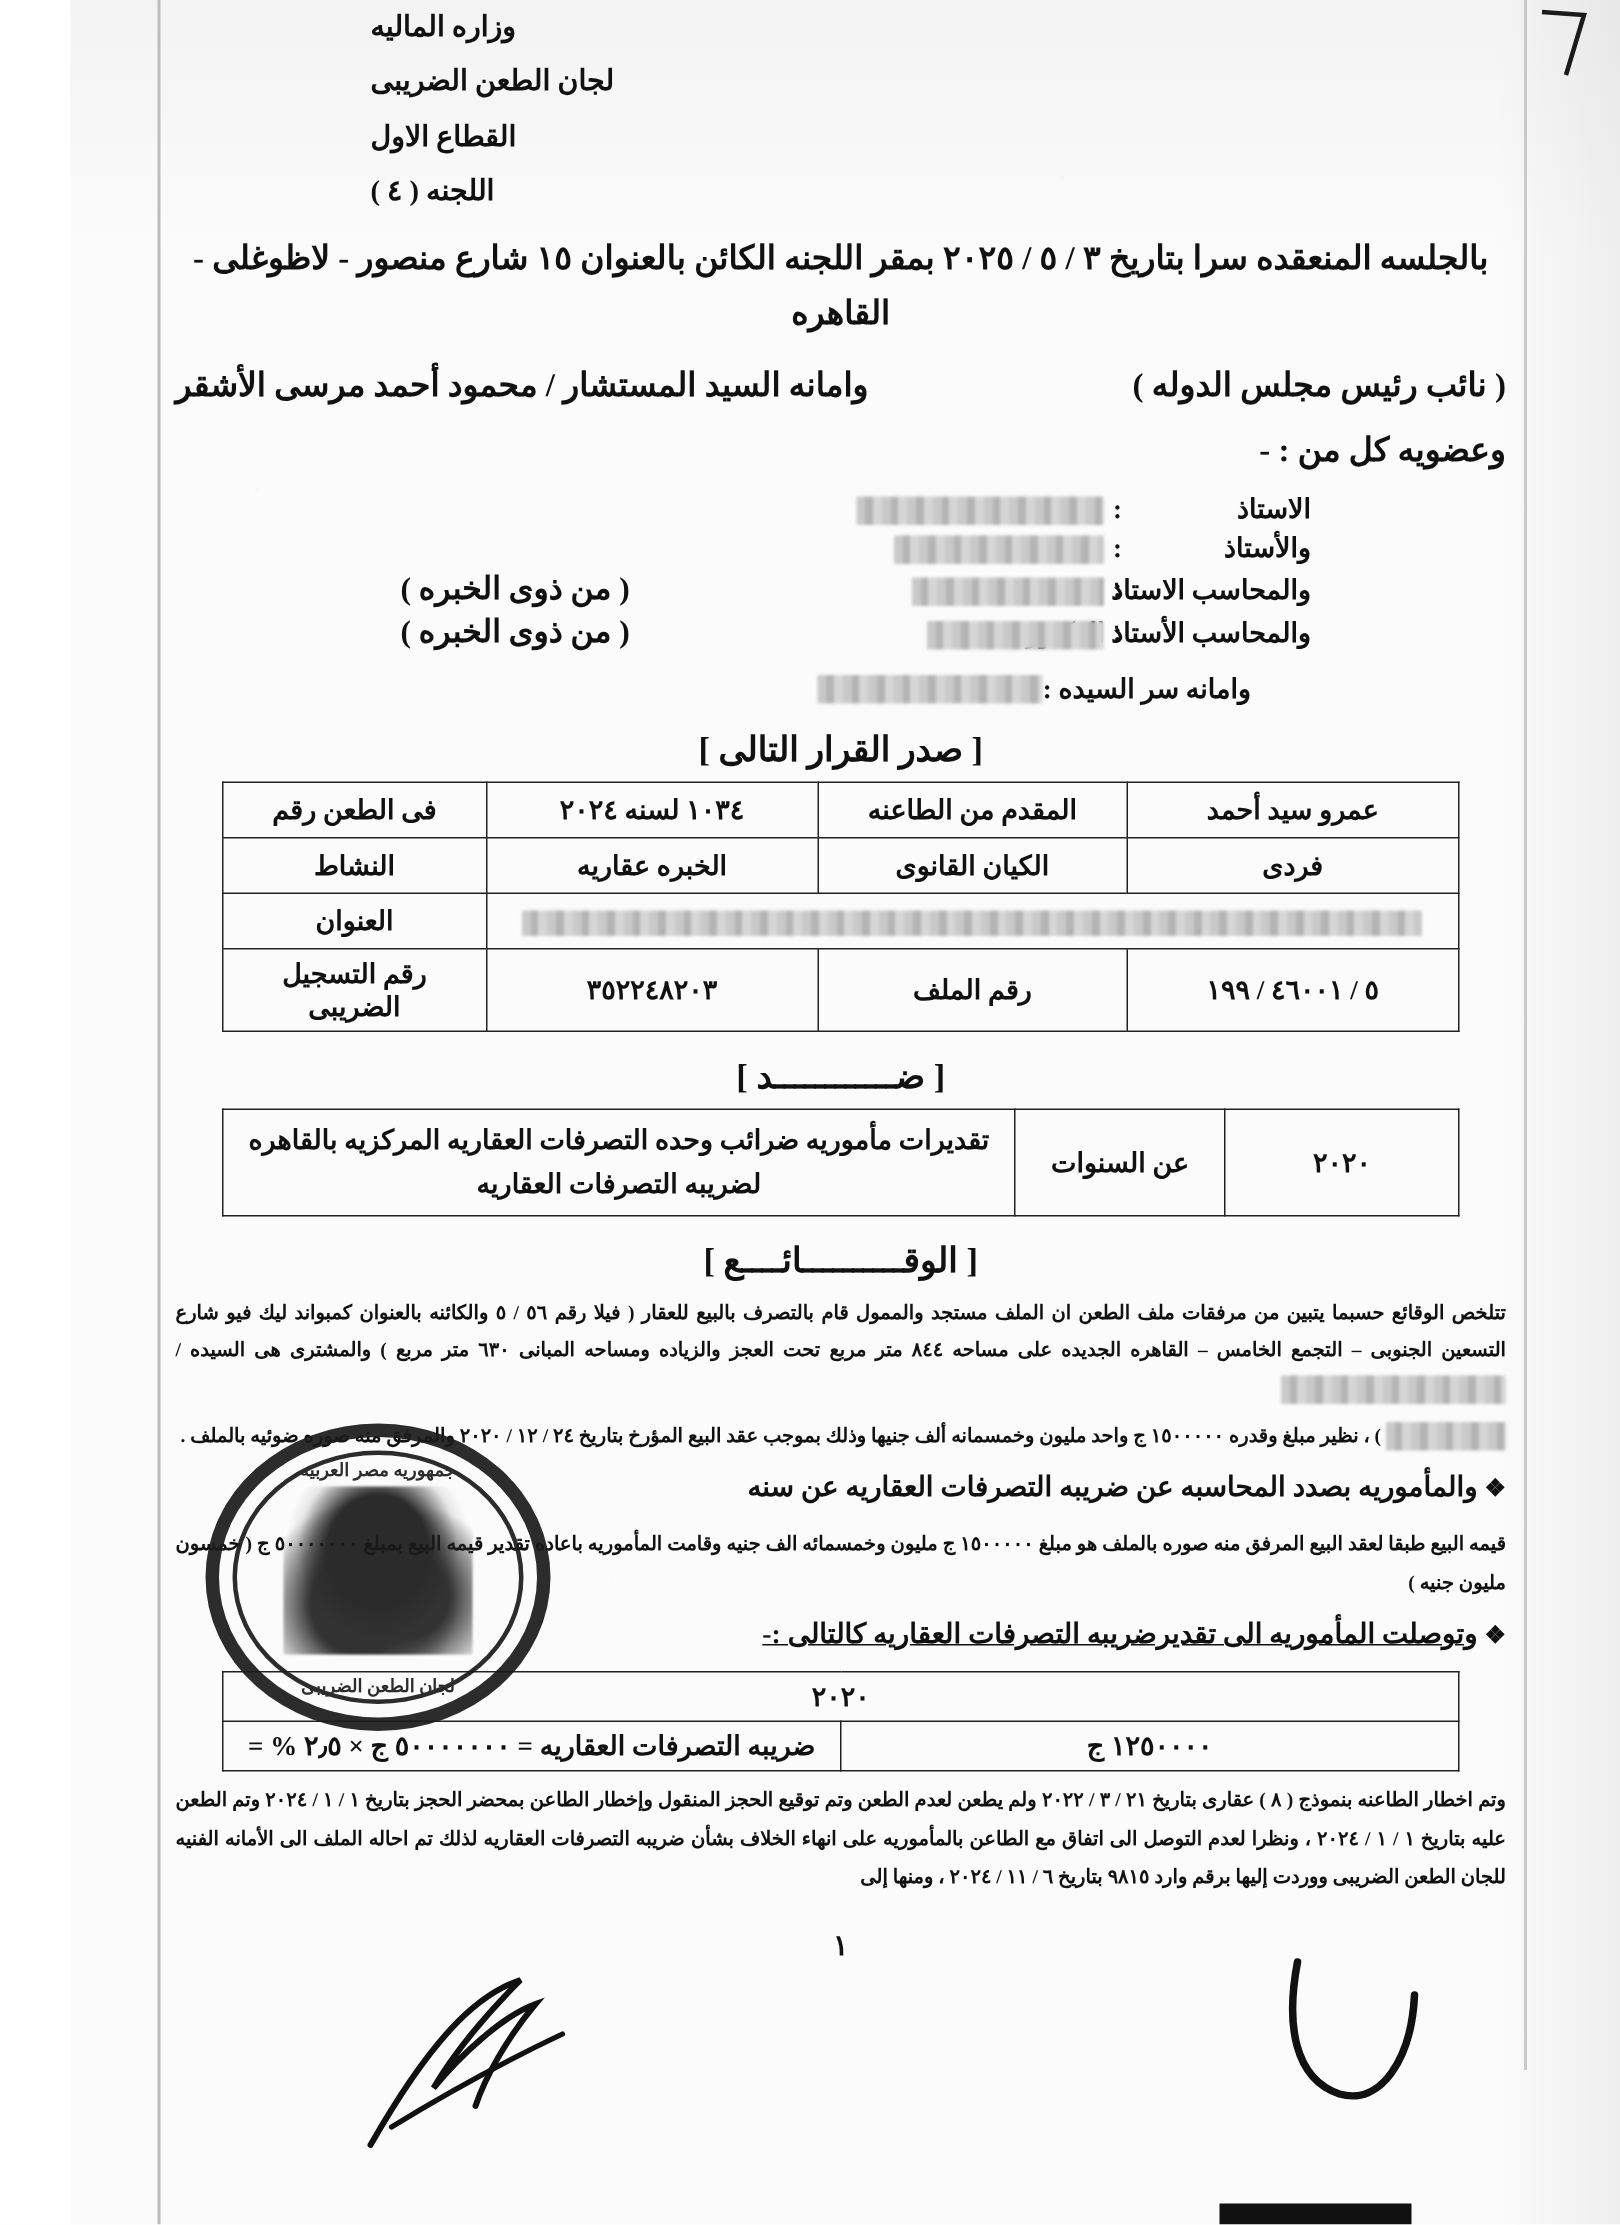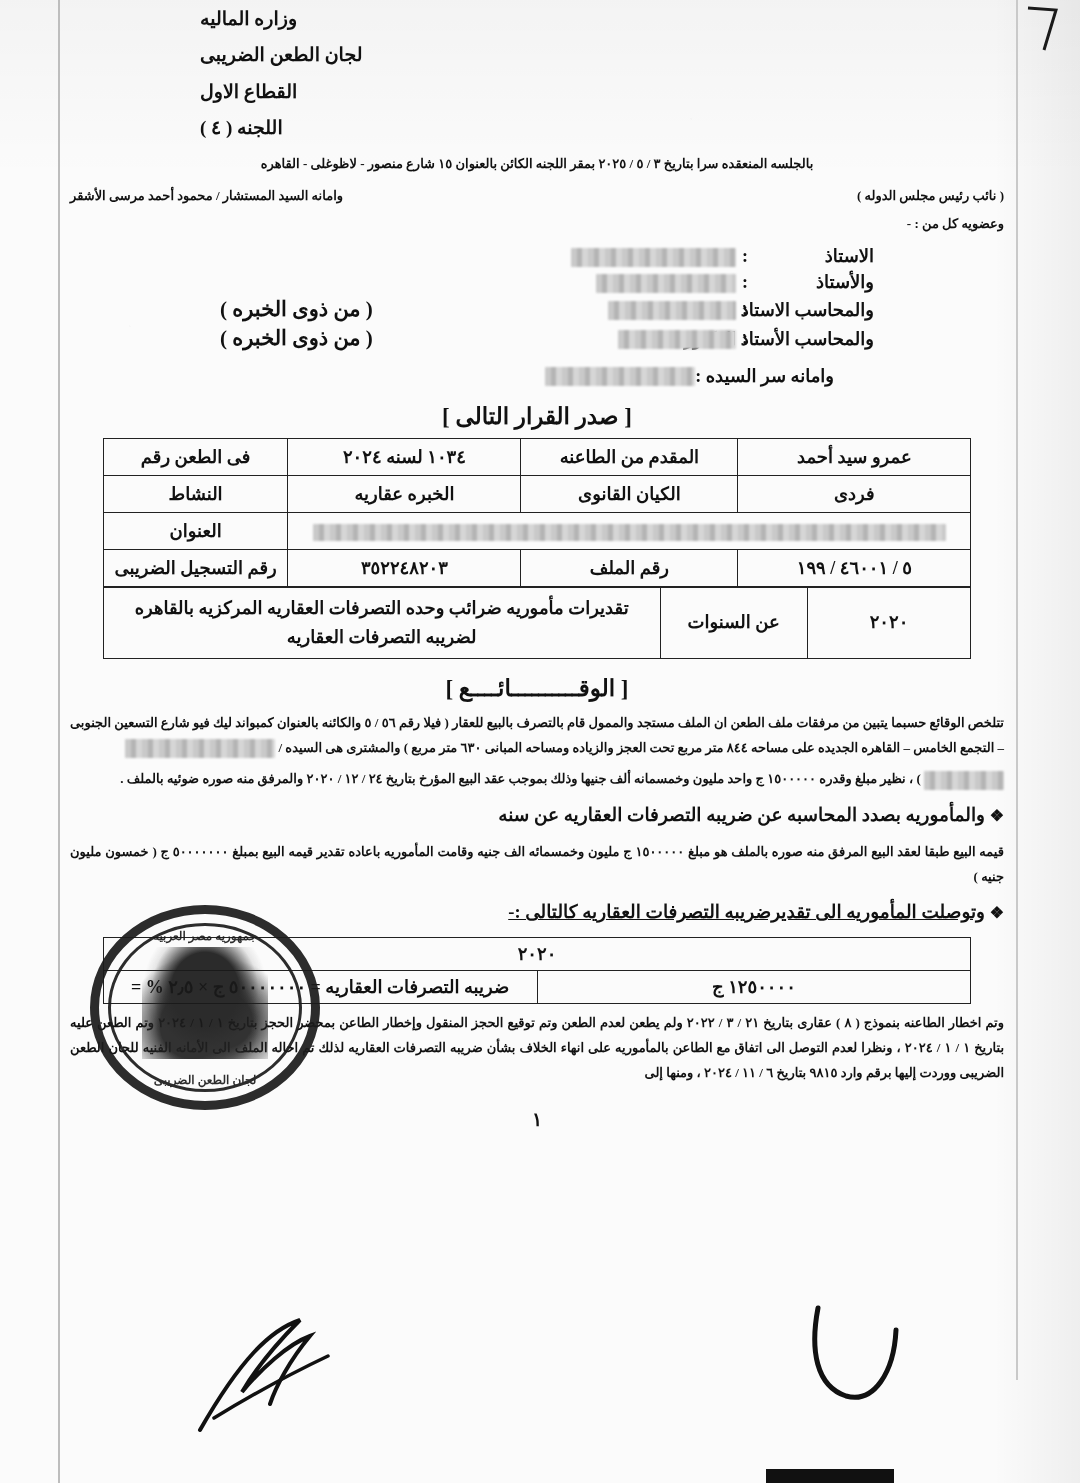--- a/index.html
+++ b/index.html
@@ -15,20 +15,21 @@
     color: #111111;
     overflow: hidden;
   }
   .page {
     position: absolute;
     inset: 0;
     background: #fbfbfb;
     background-image:
       linear-gradient(to bottom, rgba(0,0,0,0.03), rgba(0,0,0,0) 12%),
       linear-gradient(to left, rgba(0,0,0,0.05), rgba(0,0,0,0) 8%);
+    margin-left: 47px;
   }
   
   .speckle {
     position: absolute;
     inset: 0;
     pointer-events: none;
     opacity: .35;
     background-image:
       radial-gradient(circle at 12% 22%, rgba(0,0,0,.05) 0 1px, transparent 1px),
       radial-gradient(circle at 64% 8%, rgba(0,0,0,.05) 0 1px, transparent 1px),
@@ -60,21 +61,21 @@
     letter-spacing: 0;
   }
   .head-block {
     margin-top: 4px;
     text-align: left;
     padding-left: 130px;
   }
   .head-block .line { margin-bottom: 7px; }
 
   .para {
-    font-size: 13px;
+    font-size: 22px;
     font-weight: bold;
     margin: 10px 0;
     line-height: 1.7;
   }
   .center { text-align: center; }
   .right { text-align: right; }
 
   .members {
     margin-top: 10px;
     position: relative;
@@ -203,21 +204,21 @@
     text-align: center;
     font-size: 19px;
     font-weight: bold;
     margin-top: 22px;
   }
 
   
   .stamp {
     position: absolute;
     left: 90px;
-    top: 905px;
+    top: 949px;
     width: 230px;
     height: 205px;
     pointer-events: none;
     opacity: .92;
     text-decoration: underline;
   }
   .stamp .ring {
     position: absolute;
     inset: 0;
     border-radius: 50%;
@@ -360,20 +361,21 @@
       </tr>
       <tr>
         <td>٥ / ٤٦٠٠١ / ١٩٩</td>
         <td>رقم الملف</td>
         <td>٣٥٢٢٤٨٢٠٣</td>
         <td>رقم التسجيل الضريبى</td>
       </tr>
     </tbody>
       </table>
 
+    <div class="section-title">[ ضــــــــــــد ]</div>
 
     <table class="years">
       <tbody>
           <tr>
         <td style="width:18%;">٢٠٢٠</td>
         <td style="width:16%;">عن السنوات</td>
         <td style="width:66%;">
           <div>تقديرات مأموريه ضرائب وحده التصرفات العقاريه المركزيه بالقاهره</div>
           <div>لضريبه التصرفات العقاريه</div>
         </td>

